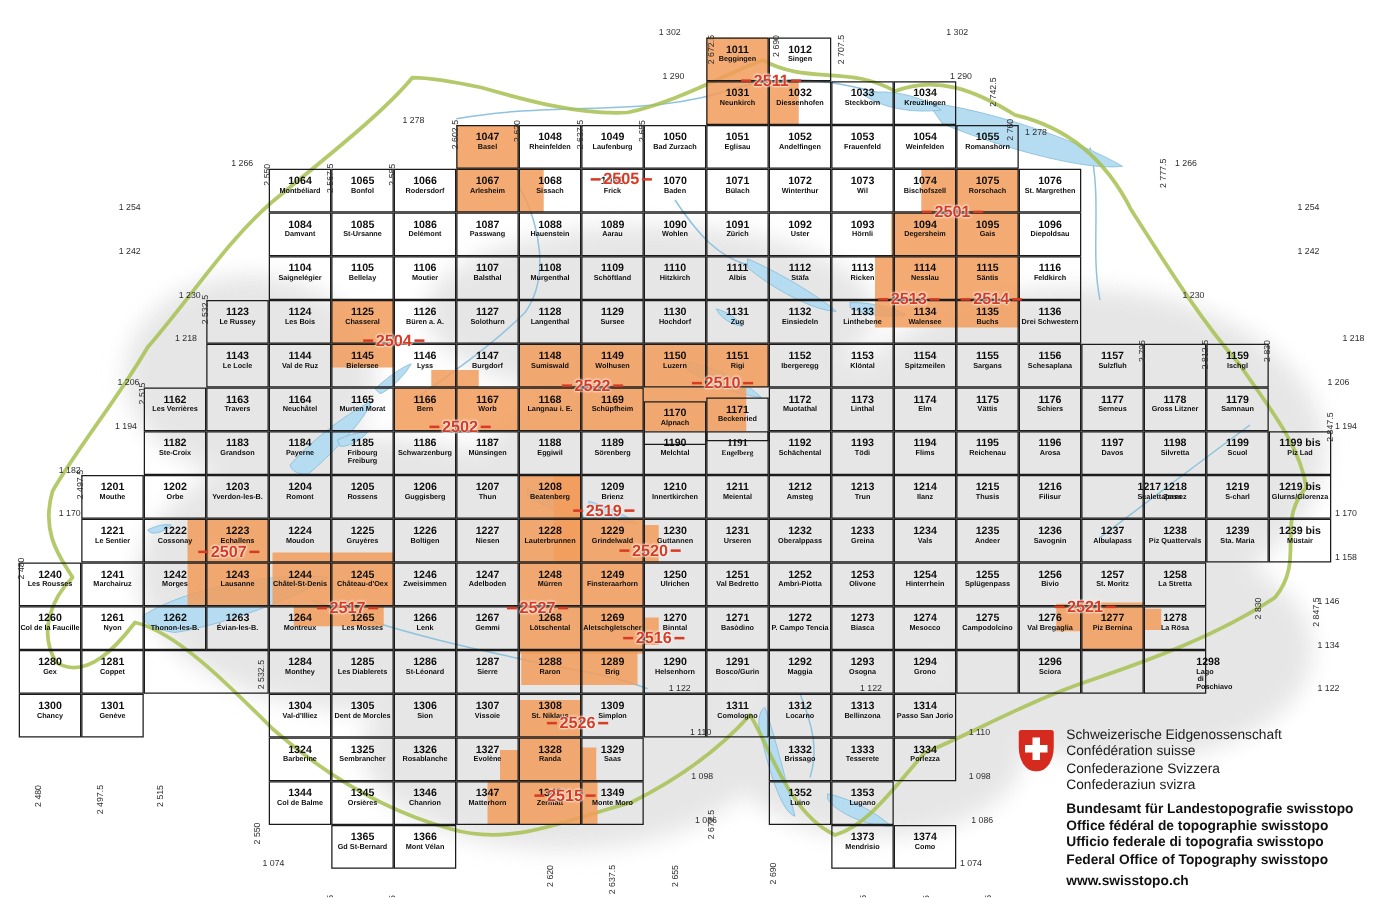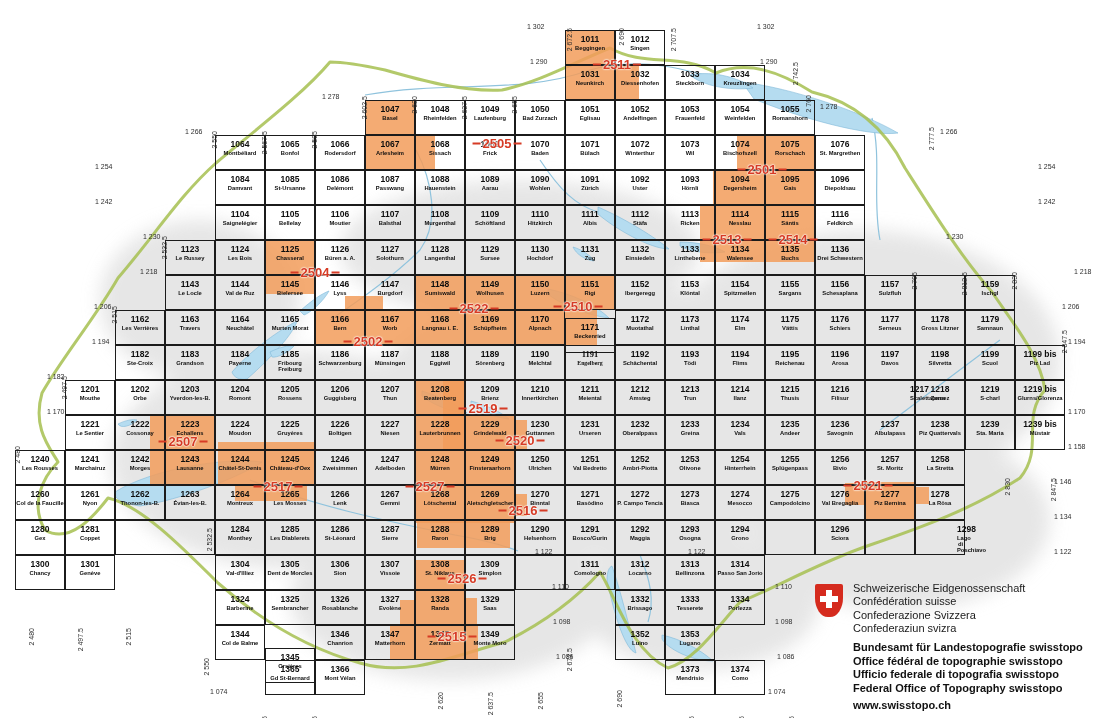--- a/index.html
+++ b/index.html
@@ -494,21 +494,21 @@
       <span class="nm">Worb</span>
     </div>
     <div class="cell" style="left: 415px; top: 310px;">
       <div class="num">1168</div>
       <span class="nm">Langnau i. E.</span>
     </div>
     <div class="cell" style="left: 465px; top: 310px;">
       <div class="num">1169</div>
       <span class="nm">Schüpfheim</span>
     </div>
-    <div class="cell" style="left: 515px; top: 310px;">
+    <div class="cell" style="left: 515px; top: 321px;">
       <div class="num">1170</div>
       <span class="nm">Alpnach</span>
     </div>
     <div class="cell" style="left: 565px; top: 318px;">
       <div class="num">1171</div>
       <span class="nm">Beckenried</span>
     </div>
     <div class="cell" style="left: 615px; top: 310px;">
       <div class="num">1172</div>
       <span class="nm">Muotathal</span>
@@ -1070,21 +1070,21 @@
       <span class="nm">Tesserete</span>
     </div>
     <div class="cell" style="left: 715px; top: 590px;">
       <div class="num">1334</div>
       <span class="nm">Porlezza</span>
     </div>
     <div class="cell" style="left: 215px; top: 625px;">
       <div class="num">1344</div>
       <span class="nm">Col de Balme</span>
     </div>
-    <div class="cell" style="left: 265px; top: 648px;">
+    <div class="cell" style="left: 265px; top: 625px;">
       <div class="num">1345</div>
       <span class="nm">Orsières</span>
     </div>
     <div class="cell" style="left: 315px; top: 625px;">
       <div class="num">1346</div>
       <span class="nm">Chanrion</span>
     </div>
     <div class="cell" style="left: 365px; top: 625px;">
       <div class="num">1347</div>
       <span class="nm">Matterhorn</span>

